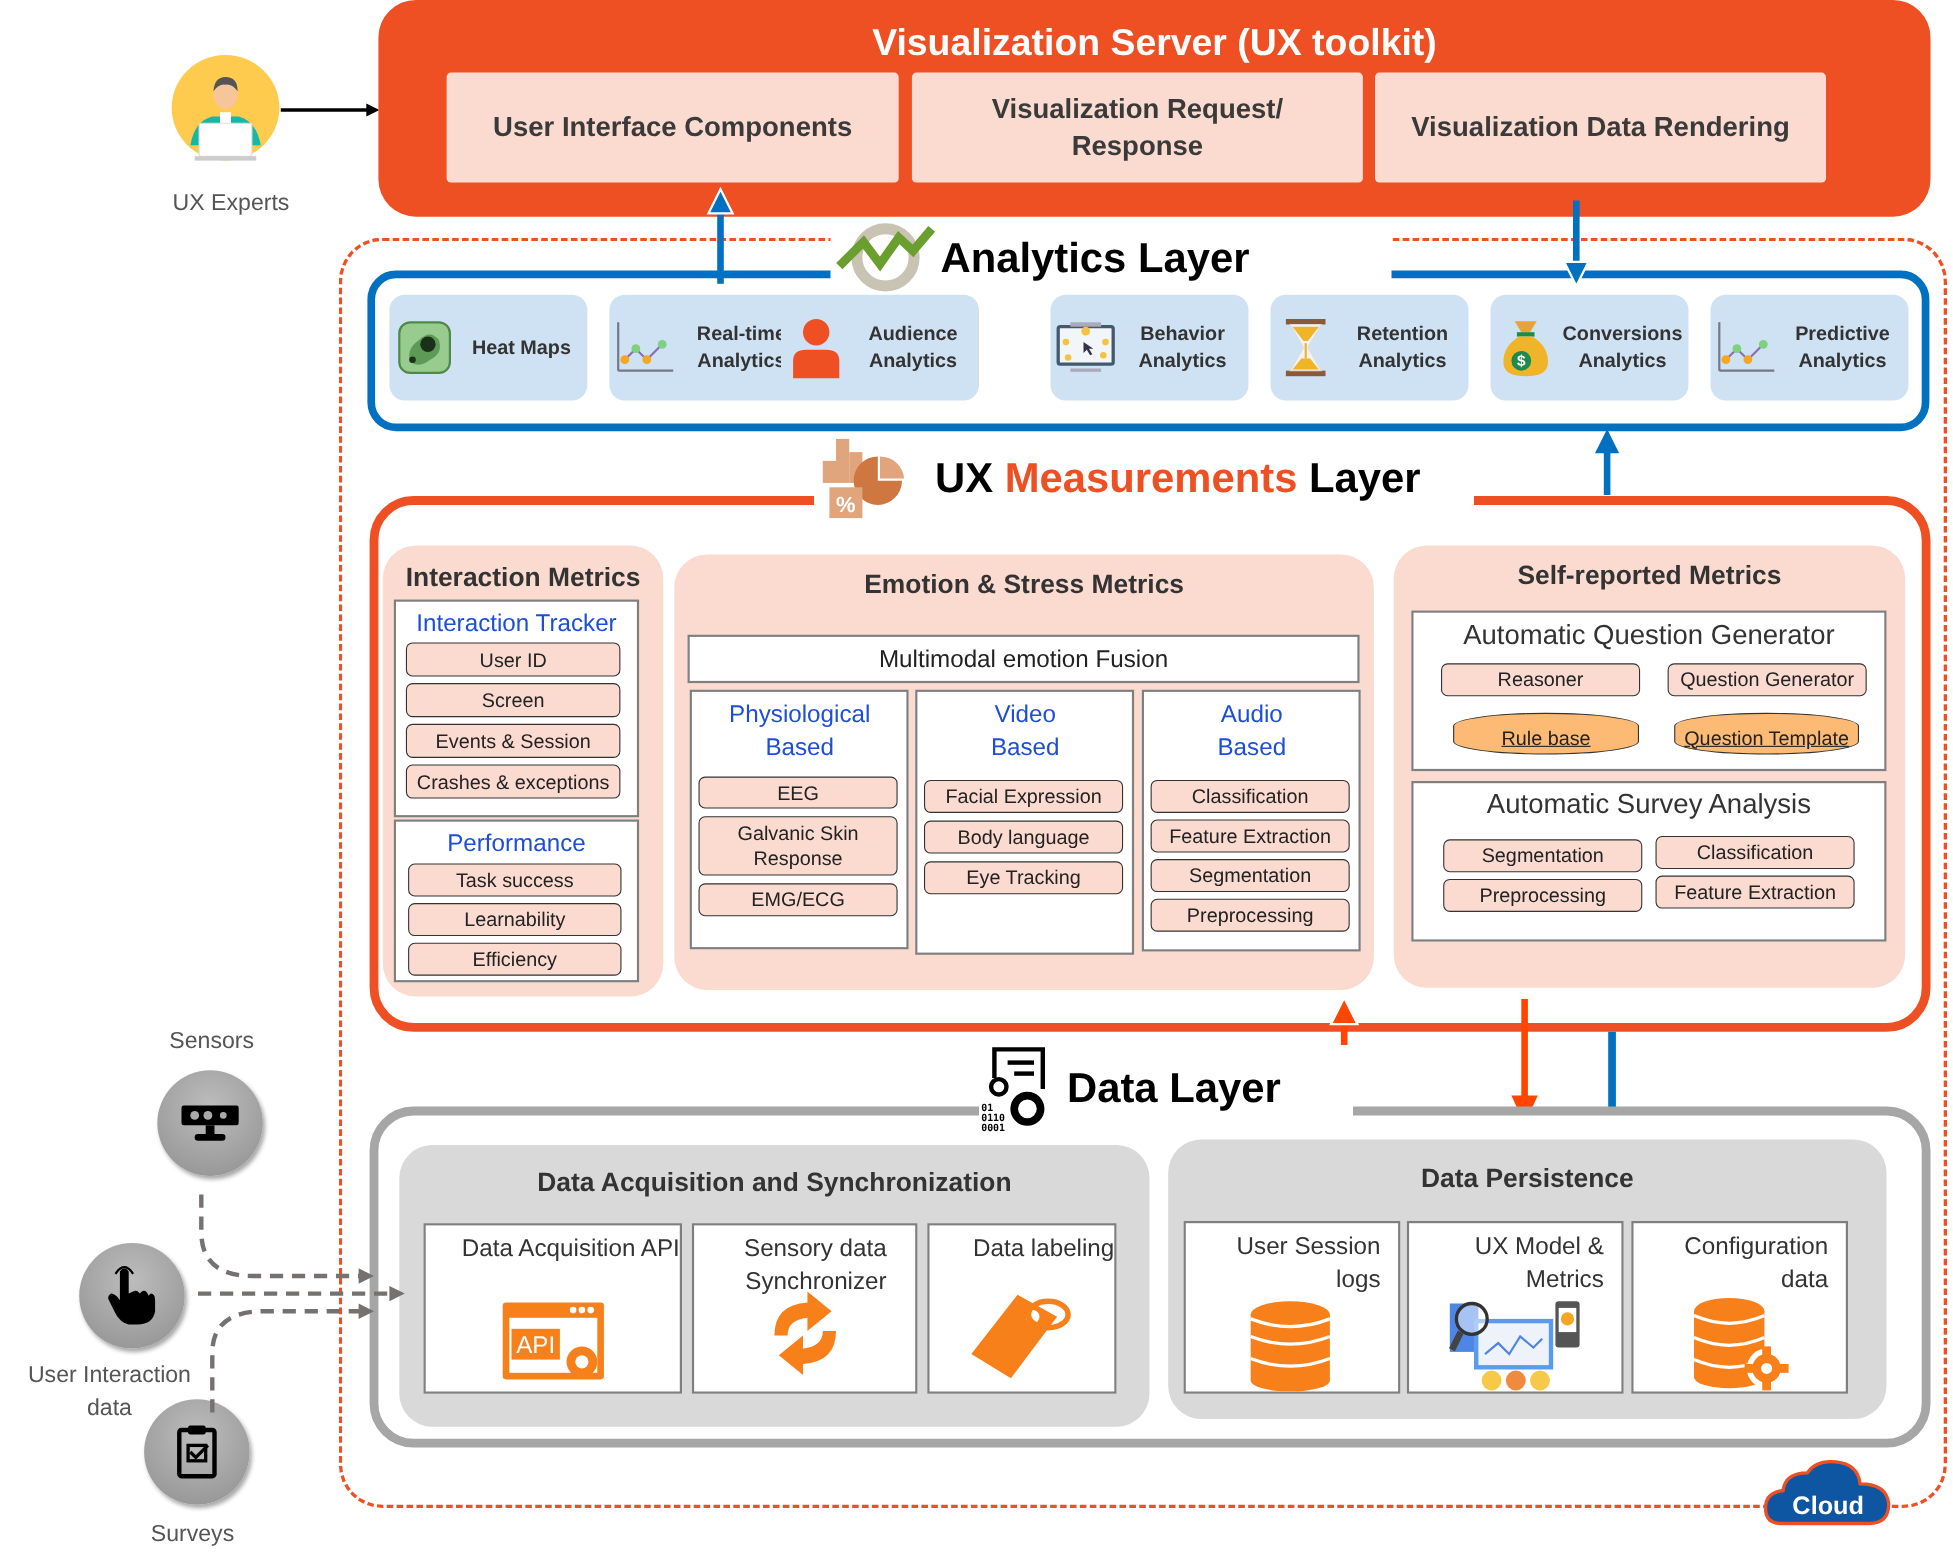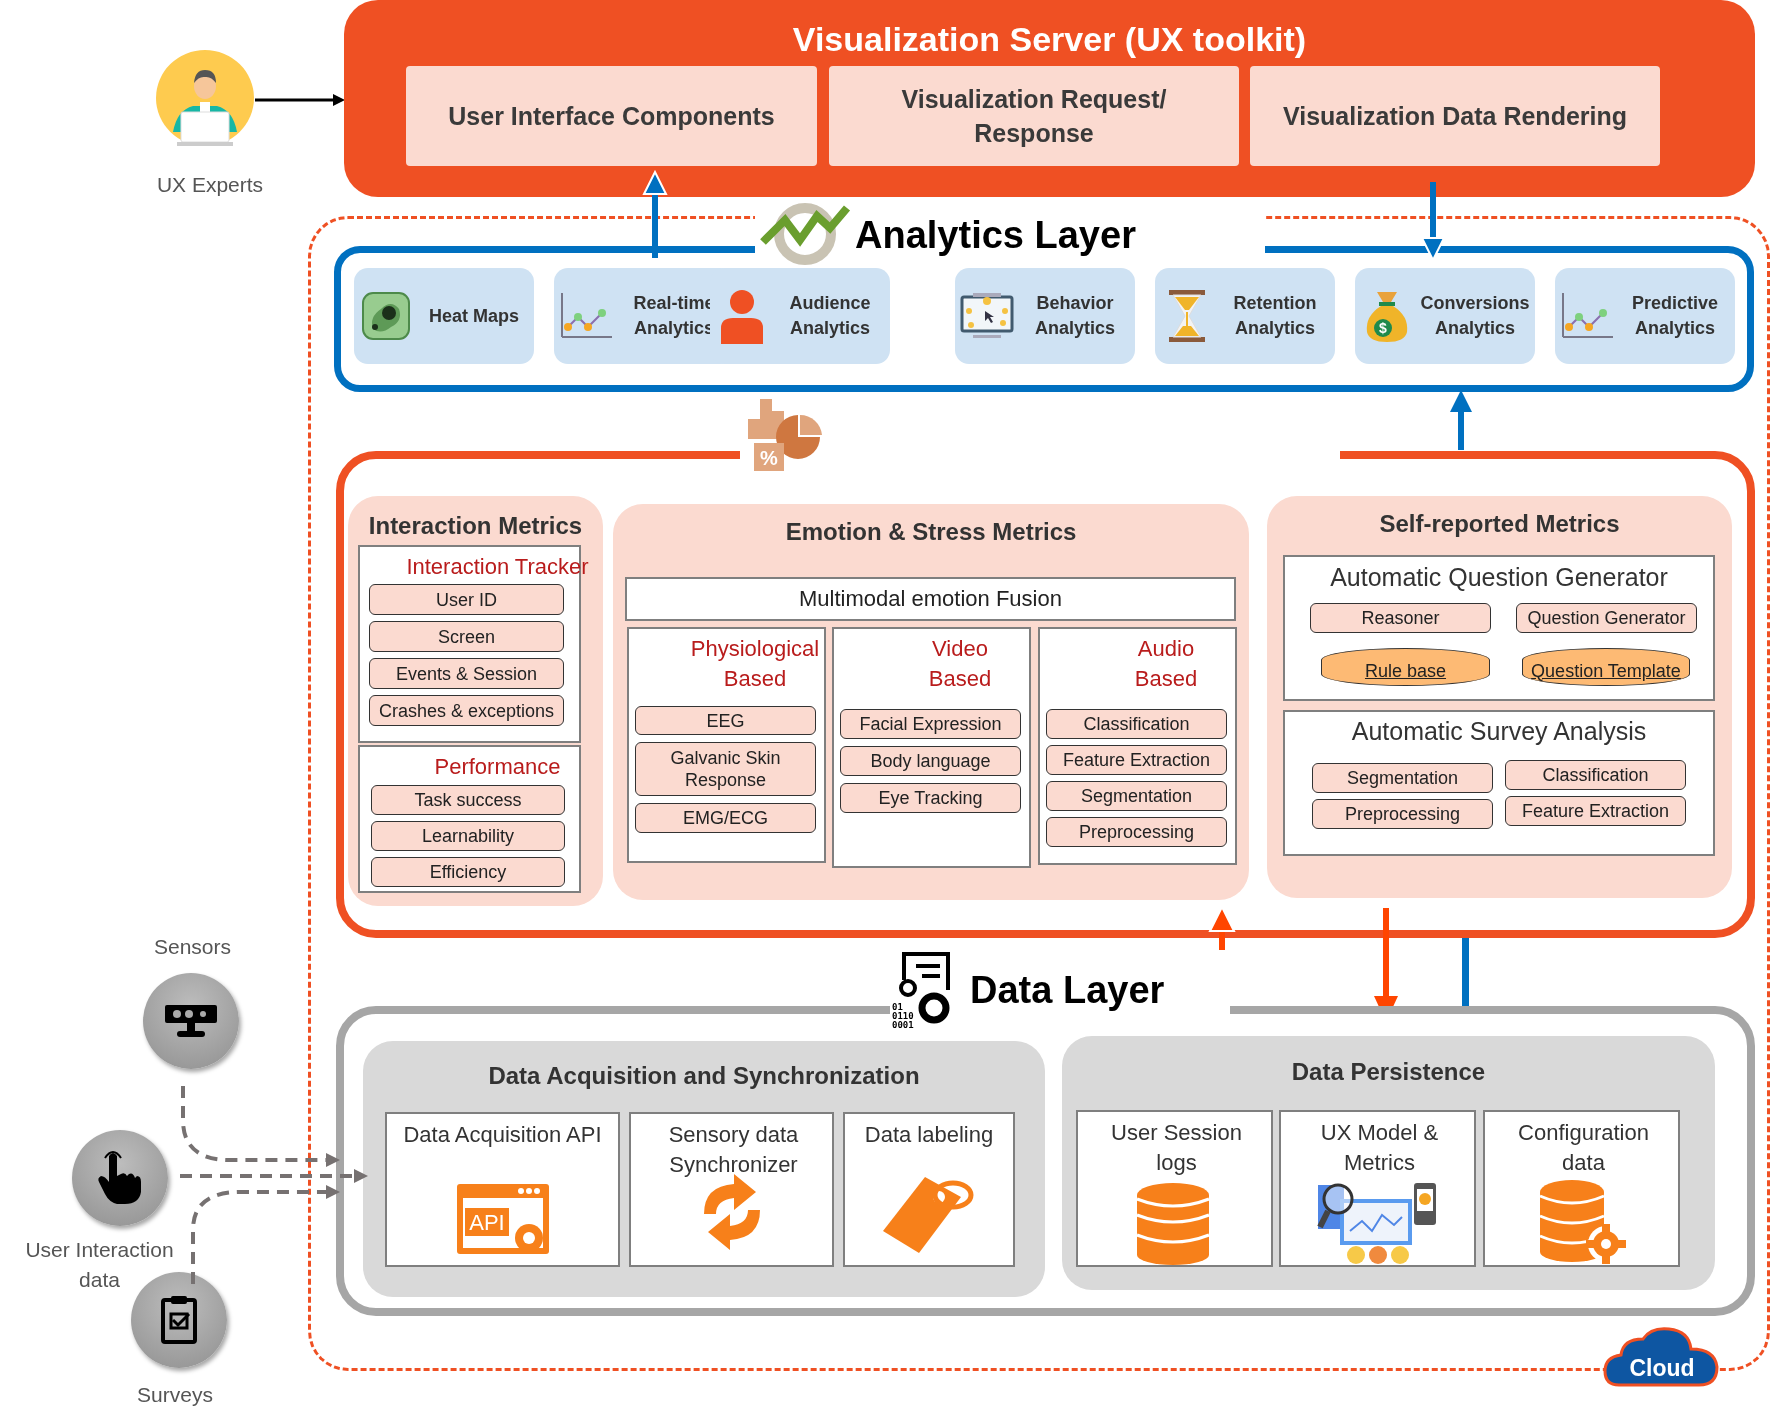--- a/index.html
+++ b/index.html
@@ -18,25 +18,25 @@
   .a-card { top:268px; width:180px; height:96px; background:#cfe2f3; border-radius:14px; display:flex; align-items:center; }
   .a-card .lbl { font-weight:bold; font-size:18px; color:#333; line-height:25px; text-align:center; flex:1; }
   .a-card .ic { width:56px; height:56px; margin-left:4px; flex:none; display:flex; align-items:center; justify-content:center; }
   
   #uxm-box { left:336px; top:451px; width:1419px; height:487px; border:8px solid #ef5023; border-radius:40px; box-sizing:border-box; background:#fff; }
   .pink-panel { background:#fbdad0; border-radius:30px; }
   .panel-title { font-weight:bold; font-size:24px; color:#333; }
   .wbox { background:#fff; border:2px solid #7f7f7f; box-sizing:border-box; }
   .pill { background:#fbdad0; border:1.5px solid #333; border-radius:6px; box-sizing:border-box; font-size:18px; color:#222; display:flex; align-items:center; justify-content:center; text-align:center; line-height:22px; }
   .cyl { background:#fdba74; border:1.5px solid #333; border-radius:50% / 12px; box-sizing:border-box; font-size:18px; color:#222; display:flex; align-items:center; justify-content:center;text-decoration:underline; }
-  .sub-title { font-size:22px; color:#b91c1c; text-align:center; line-height:30px;padding-left:28px; }
+  .sub-title { font-size:22px; color:#1d4ed8; text-align:center; line-height:30px; }
   
   #data-box { left:336px; top:1006px; width:1419px; height:310px; border:8px solid #a6a6a6; border-radius:40px; box-sizing:border-box; background:#fff; }
   .gray-panel { background:#d9d9d9; border-radius:30px; }
-  .d-title { font-size:22px; color:#333; text-align:center; line-height:30px; }
+  .d-title { font-size:22px; color:#333; text-align:right; line-height:30px; }
   
   .src-circle { width:96px; height:96px; border-radius:50%; background:radial-gradient(circle at 50% 35%, #bdbdbd, #8f8f8f); box-shadow:2px 3px 4px rgba(0,0,0,0.35); display:flex; align-items:center; justify-content:center; }
   .src-label { font-size:21px; color:#555; text-align:center; line-height:30px; }
 </style>
 </head>
 <body>
 
 <div class="abs" style="left:155px;top:50px;width:100px;height:100px;">
   <svg width="100" height="100" viewBox="0 0 100 100">
     <ellipse cx="50" cy="48" rx="49" ry="48" fill="#fecb4f"></ellipse>
@@ -182,20 +182,23 @@
 <div class="abs layer-title" style="left:740px;top:395px;height:80px;width:600px;display:flex;align-items:center;">
   <svg width="90" height="80" viewBox="0 0 90 80">
     <rect x="20" y="4" width="12" height="40" fill="#e0a57d"></rect>
     <rect x="8" y="24" width="12" height="20" fill="#e0a57d"></rect>
     <rect x="32" y="16" width="12" height="28" fill="#e0a57d"></rect>
     <path d="M60 40 L60 20 A22 22 0 0 1 82 40 Z" fill="#e0a57d"></path>
     <path d="M58 42 L80 42 A22 22 0 1 1 58 20 Z" fill="#cf7740"></path>
     <rect x="14" y="48" width="30" height="28" fill="#e0a57d"></rect>
     <text x="29" y="70" font-size="20" fill="#fff" text-anchor="middle" font-family="Liberation Sans, sans-serif">%</text>
   </svg>
+  <span style="font-size:38px;margin-left:20px;">
+    <span>UX </span><span style="color:#ef5023;">Measurements</span><span> Layer</span>
+  </span>
 </div>
 
 <div class="abs pink-panel" style="left:348px;top:496px;width:255px;height:410px;"></div>
 <div class="abs panel-title center" style="left:348px;top:508px;width:255px;height:36px;">Interaction Metrics</div>
 <div class="abs wbox" style="left:358px;top:545px;width:223px;height:198px;"></div>
 <div class="abs sub-title" style="left:358px;top:552px;width:223px;">Interaction Tracker</div>
 <div id="tracker-items">
     <div class="abs pill" style="left:369px;top:584px;width:195px;height:31px;">User ID</div>
     <div class="abs pill" style="left:369px;top:621px;width:195px;height:31px;">Screen</div>
     <div class="abs pill" style="left:369px;top:658px;width:195px;height:31px;">Events &amp; Session</div>

